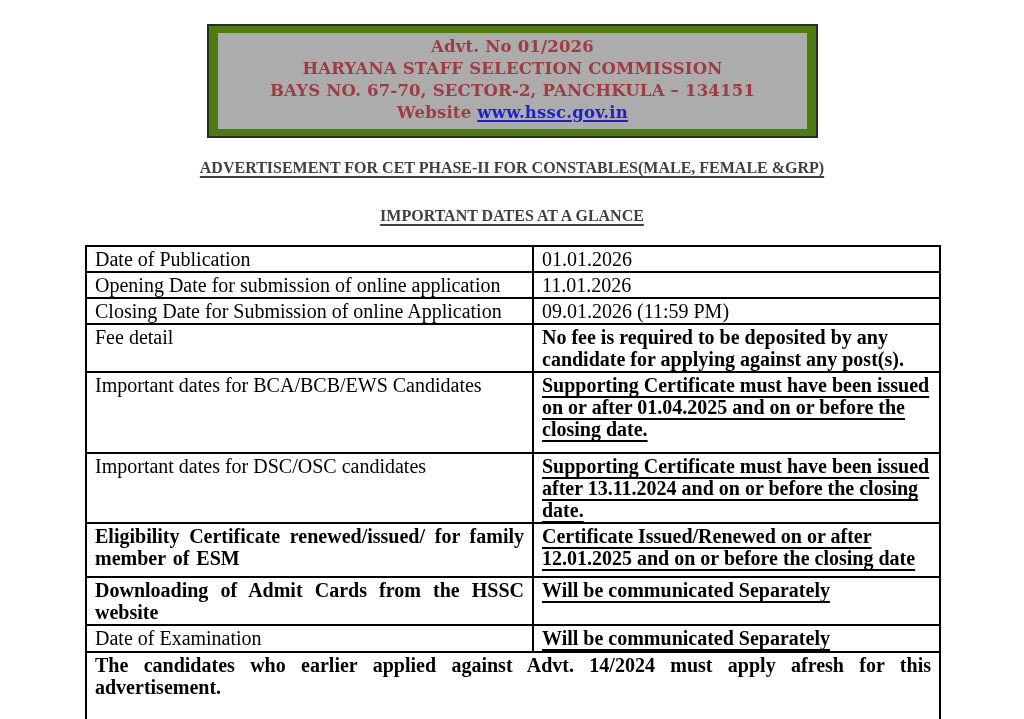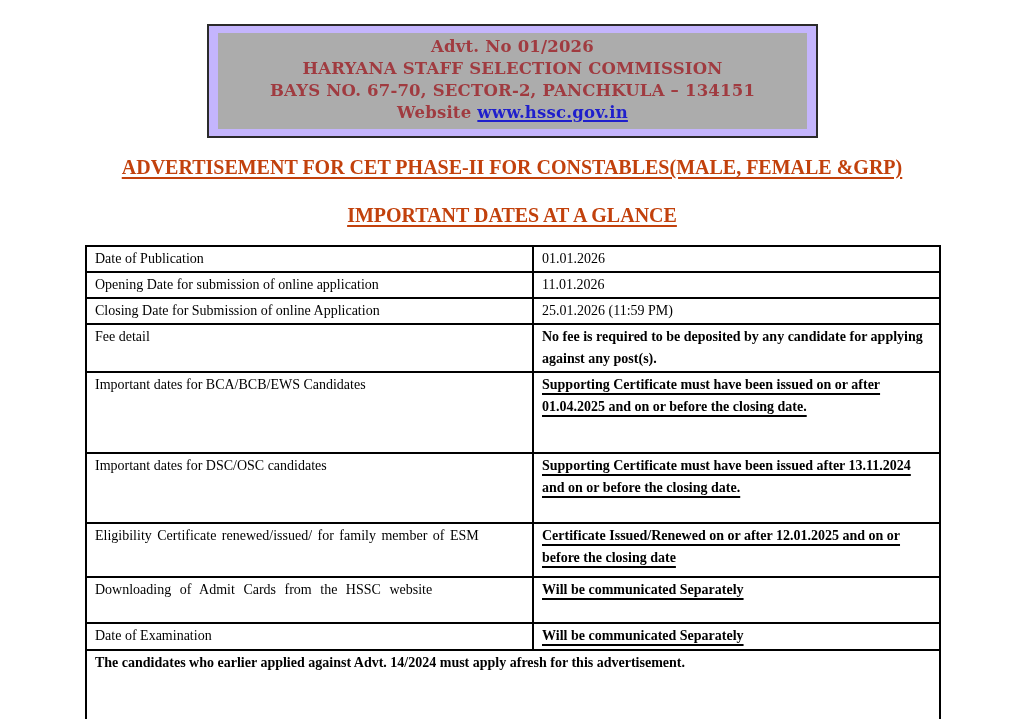--- a/index.html
+++ b/index.html
@@ -10,21 +10,21 @@
     background: #ffffff;
     color: #000;
     font-family: "Liberation Serif", serif;
   }
 
   
   .header-box {
     margin: 24px 0 0 207px;
     width: 611px;
     border: 2px solid #2b2b2b;
-    background: #c4b5fd;
+    background: #4d7c0f;
     padding: 7px 9px;
   }
   .header-box-inner {
     background: #acacac;
     padding: 3px 6px 5px 6px;
     text-align: center;
     font-family: "DejaVu Serif", serif;
     font-weight: bold;
     font-size: 16.5px;
     line-height: 22px;
@@ -35,44 +35,44 @@
     color: #1f1fcc;
     text-decoration: underline;
     text-decoration-thickness: 2px;
     text-underline-offset: 2px;
     cursor: pointer;
   }
 
   
   .heading {
     text-align: center;
-    color: #c2410c;
+    color: #404040;
     font-weight: bold;
-    font-size: 20px;
+    font-size: 16px;
     line-height: 21px;
   }
   .heading span {
     text-decoration: underline;
     text-decoration-thickness: 1.5px;
     text-underline-offset: 3px;
   }
   .heading-1 { margin-top: 19px; }
   .heading-2 { margin-top: 27px; }
 
   
   table.dates-table {
     border-collapse: collapse;
     table-layout: fixed;
     margin: 19px 0 0 85px;
     width: 854px;
   }
   table.dates-table td {
     border: 2px solid #000;
     vertical-align: top;
-    font-size: 14px;
+    font-size: 20px;
     line-height: 22px;
     padding: 1px 8px 1px 8px;
   }
   td.c-value { padding-left: 6px; padding-right: 5px; }
 
   .h25 { height: 25px; }
   .h24 { height: 24px; }
   .h46 { height: 46px; }
   .h81 { height: 81px; margin-left: 48px; }
   .h70 { height: 70px; margin-left: 32px; }
@@ -82,21 +82,21 @@
 
   .v-bold { font-weight: bold; }
   .v-bu {
     font-weight: bold;
     text-decoration: underline;
     text-decoration-thickness: 2px;
     text-underline-offset: 4px;
   }
   .lh26 { line-height: 26.5px; }
   .lh24 { line-height: 24px; }
-  .justify { text-align: justify; }
+  .justify { text-align: justify; font-weight: bold; }
   .ws5 { word-spacing: 5px; border-radius: 10px; }
   .ws2 { word-spacing: 2px; }
   td.note-cell {
     font-weight: bold;
     text-align: justify;
     line-height: 24px;
     padding-top: 3px;
   }
 </style>
 </head>
@@ -127,21 +127,21 @@
     <tr>
       <td class="h25">Date of Publication</td>
       <td class="h25 c-value">01.01.2026</td>
     </tr>
     <tr>
       <td class="h24">Opening Date for submission of online application</td>
       <td class="h24 c-value">11.01.2026</td>
     </tr>
     <tr>
       <td class="h24">Closing Date for Submission of online Application</td>
-      <td class="h24 c-value">25.01.2026 (11:59 PM)</td>
+      <td class="h24 c-value">09.01.2026 (11:59 PM)</td>
     </tr>
     <tr>
       <td class="h46">Fee detail</td>
       <td class="h46 c-value v-bold">No fee is required to be deposited by any candidate for applying against any post(s).</td>
     </tr>
     <tr>
       <td class="h81">Important dates for BCA/BCB/EWS Candidates</td>
       <td class="h81 c-value v-bu lh26">Supporting Certificate must have been issued on or after 01.04.2025 and on or before the closing date.</td>
     </tr>
     <tr>

